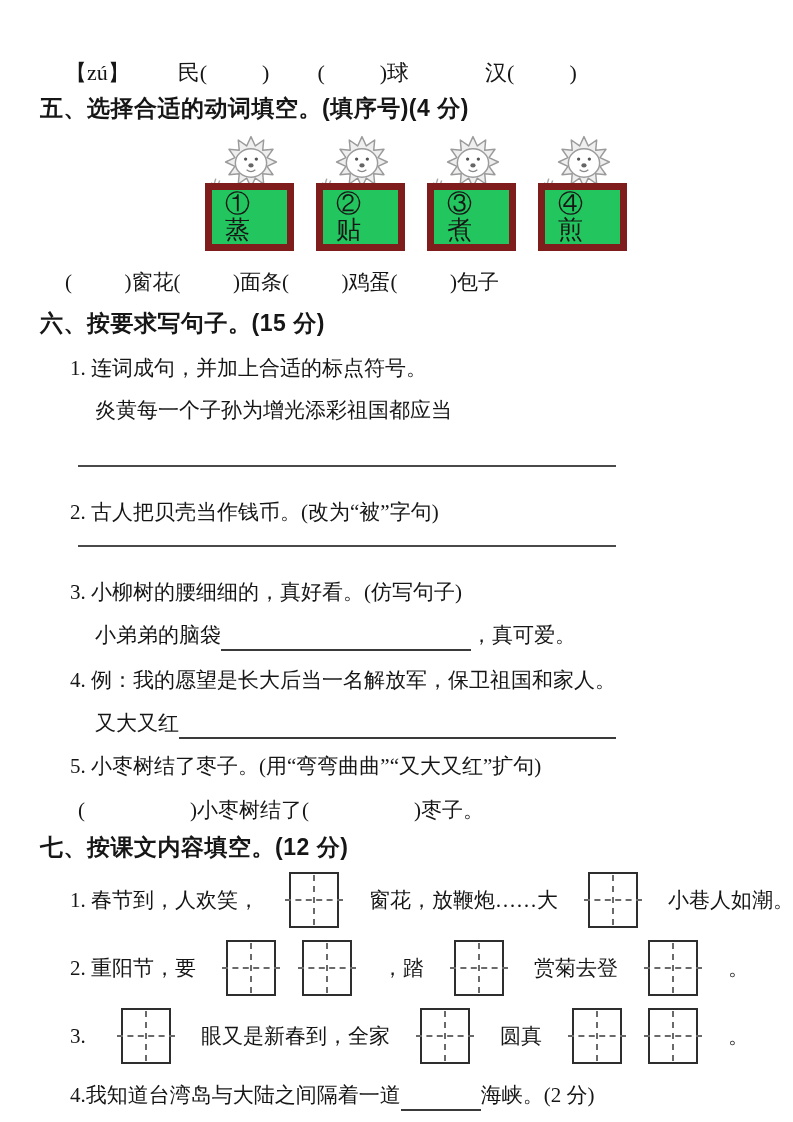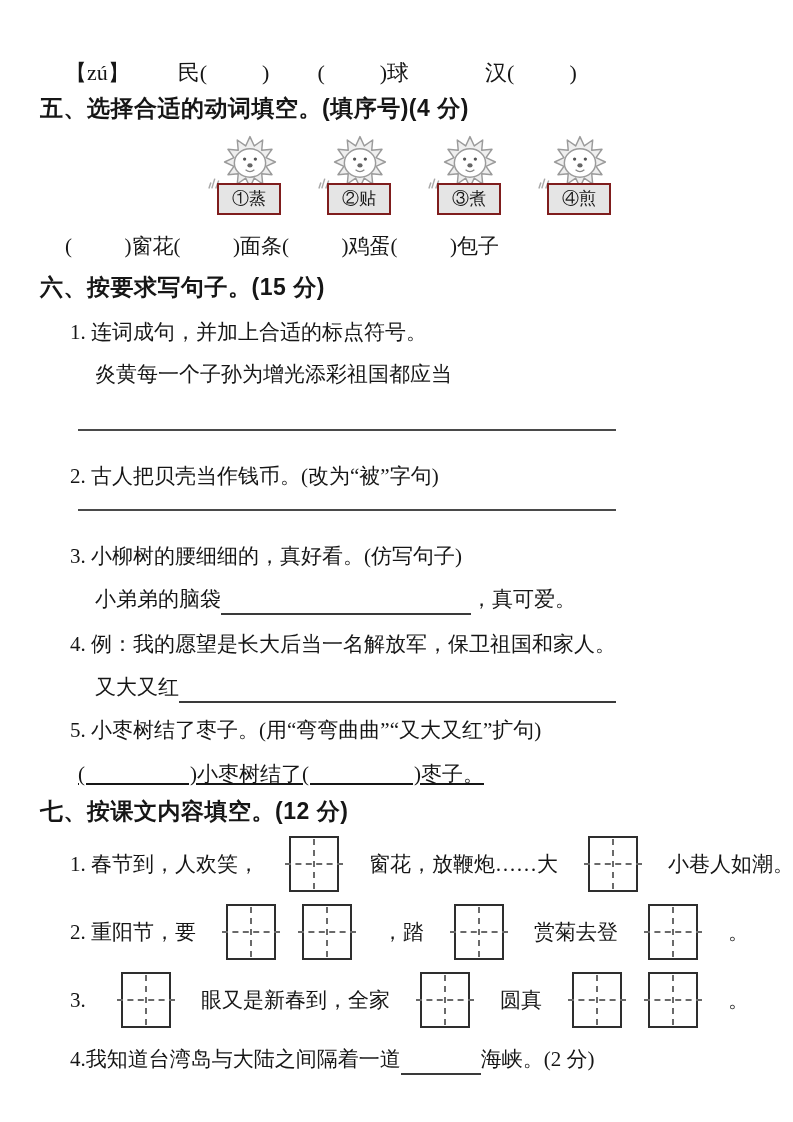--- a/index.html
+++ b/index.html
@@ -10,34 +10,34 @@
   
   .pinyin-row{display:flex;gap:48px;padding-left:25px;line-height:30px;font-size:22px;}
   
   .sec-title{font-family:"Liberation Sans","DejaVu Sans",sans-serif;font-weight:bold;
              font-size:23px;line-height:32px;letter-spacing:.5px;}
   .t5{margin-top:4px;} .t6{margin-top:10px;} .t7{margin-top:6px;}
   
   .verb-row{display:flex;gap:22px;margin-left:165px;margin-top:8px;}
   .verb-card{display:flex;flex-direction:column;align-items:center;}
   .verb-card svg{display:block;margin-bottom:-9px;}
-  .verb-label{border:2px solid #7f1d1d;background:#e5e5e5;padding:1px 13px;font-size:17px;
+  .verb-label{border:7px solid #7f1d1d;background:#22c55e;padding:1px 13px;font-size:25px;
               line-height:26px;position:relative;z-index:2;}
   .blank-row{display:flex;padding-left:25px;margin-top:16px;line-height:30px;}
   
   .prompt{padding-left:30px;margin-top:14px;line-height:30px;}
   .mt30{margin-top:30px;} .mt12{margin-top:12px;}
   .word-row{display:flex;padding-left:55px;margin-top:12px;line-height:30px;}
   .ans-line{border-bottom:2px solid #4a4a4a;height:0;margin-left:38px;margin-right:11px;}
   .l1{margin-top:40px;} .l2{margin-top:18px;}
   .ans-text{padding-left:55px;margin-top:12px;line-height:32px;display:flex;align-items:flex-end;}
   .blank{display:inline-block;border-bottom:2px solid #3a3a3a;height:26px;}
   .blank-250{width:250px;} .blank-80{width:80px;}
   .grow{flex:1 1 auto;margin-right:11px;}
-  .q5-answer{padding-left:38px;margin-top:14px;line-height:30px;text-decoration:underline;}
+  .q5-answer{padding-left:38px;margin-top:14px;line-height:30px;}
   
   .fill-row{display:flex;align-items:center;padding-left:30px;margin-top:6px;min-height:62px;line-height:30px;gap:28px;}
   .tzg{position:relative;display:inline-block;width:50px;height:56px;border:2px solid #2e2e2e;
        background:#fff;box-sizing:border-box;flex:0 0 auto;margin:0 2px;}
   .tzg::before{content:"";position:absolute;left:50%;top:1px;bottom:1px;border-left:2px dashed #6a6a6a;margin-left:-1px;}
   .tzg::after{content:"";position:absolute;top:50%;left:-6px;right:-6px;border-top:2px dashed #6a6a6a;margin-top:-1px;}
   .tzg.join2{margin-left:-4px;}
   .q7-last{display:flex;align-items:flex-end;padding-left:30px;margin-top:12px;line-height:32px;}
 </style>
 </head>

